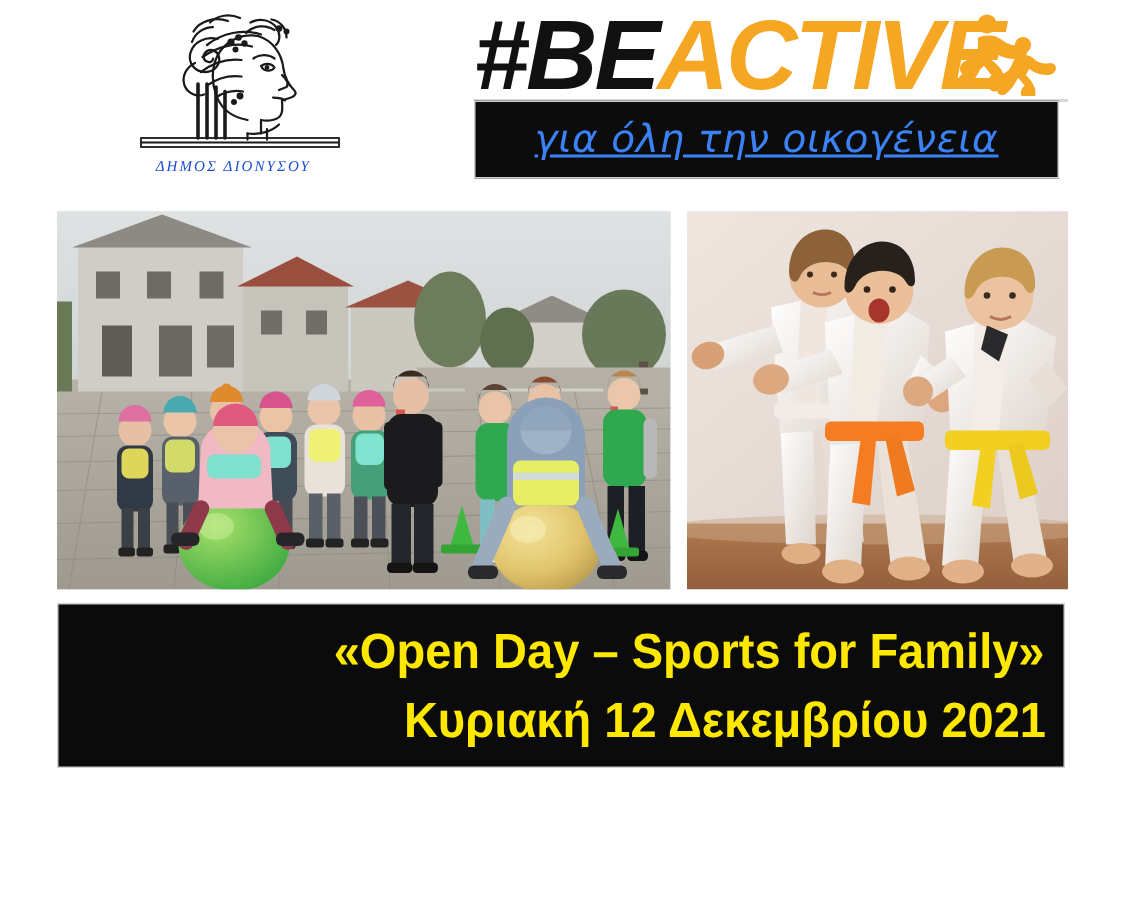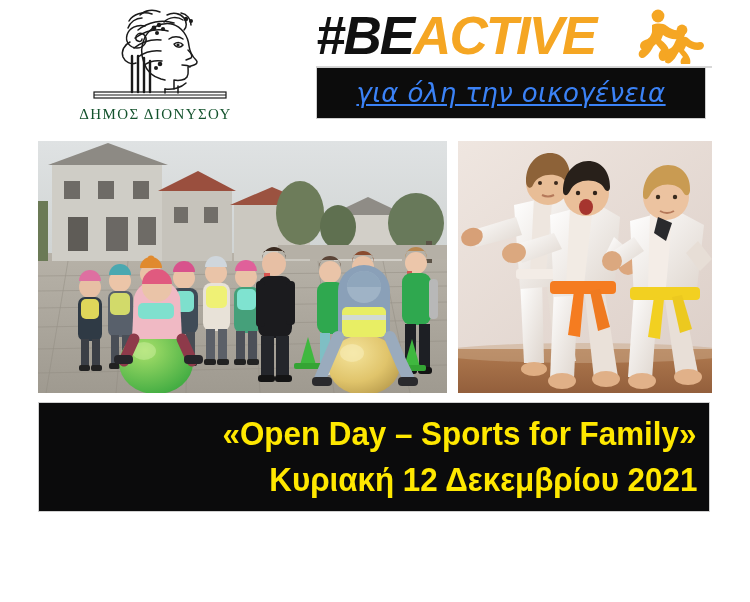--- a/index.html
+++ b/index.html
@@ -32,37 +32,38 @@
     position: absolute;
     left: 0; top: 0;
     width: 175px; height: 96px;
   }
   #municipality-logo .logo-caption {
     position: absolute;
     left: 0; top: 100px;
     width: 175px;
     text-align: center;
     font-family: "Liberation Serif", serif;
-    font-size: 15px;
+    font-size: 10px;
+    font-style: italic;
     letter-spacing: 1.4px;
-    color: #14532d;
+    color: #1d4ed8;
     white-space: nowrap;
   }
 
   
   #beactive-block {
     position: absolute;
     left: 316px; top: 4px;
     width: 396px; height: 118px;
   }
   #beactive-wordmark {
     position: absolute;
     left: 0; top: 2px;
     width: 396px; height: 62px;
-    font-size: 53px;
+    font-size: 66px;
     font-weight: bold;
     font-style: italic;
     letter-spacing: -2px;
     line-height: 60px;
     white-space: nowrap;
   }
   #beactive-wordmark .hash-be { color: #111111; }
   #beactive-wordmark .active-word { color: #f5a623; }
   #runners-icon {
     position: absolute;

